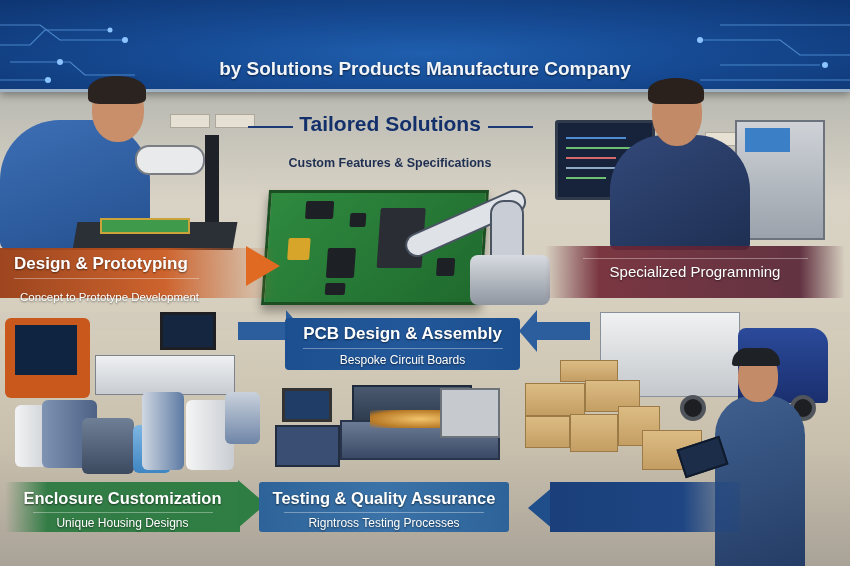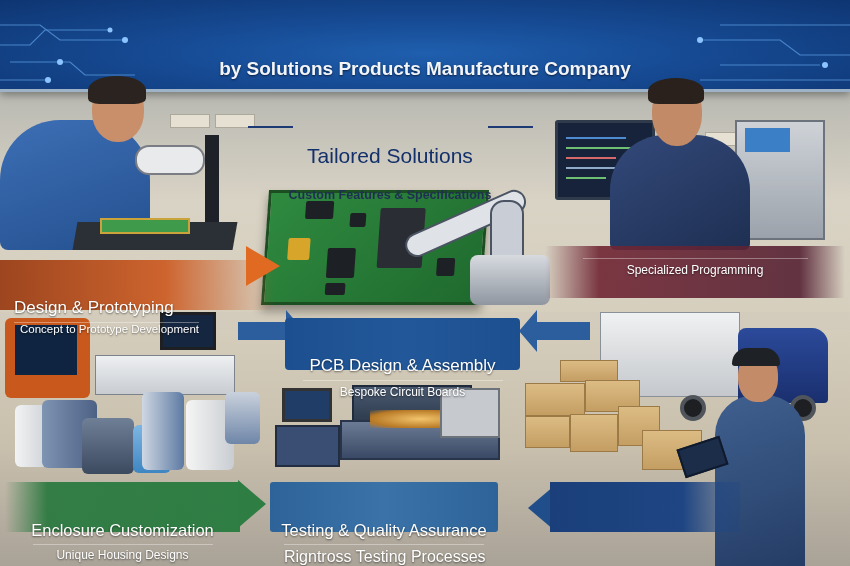--- a/index.html
+++ b/index.html
@@ -95,46 +95,46 @@
     .truck-cab { left: 738px; top: 328px; width: 90px; height: 75px; background: linear-gradient(#2b4a9a,#1a2f6e); border-radius: 8px 16px 4px 4px; }
     .truck-wheel { width: 26px; height: 26px; background: #1d1f22; border-radius: 50%; border: 4px solid #50555c; }
     .box { position: absolute; background: linear-gradient(#dcbc84,#c49e63); border: 1px solid #9b7a45; }
     .worker3-body { left: 715px; top: 395px; width: 90px; height: 171px; background: linear-gradient(160deg,#40608f,#243d66); border-radius: 40px 40px 0 0; }
     .worker3-head { left: 738px; top: 352px; width: 40px; height: 50px; background: #c38b68; border-radius: 45%; }
     .worker3-cap { left: 732px; top: 348px; width: 48px; height: 18px; background: #1e2126; border-radius: 22px 22px 4px 4px; }
     .tablet { left: 680px; top: 442px; width: 45px; height: 30px; background: #1c2d4a; border: 2px solid #0f1a2c; transform: rotate(-18deg); }
 
     
     .banner { position: absolute; color: #fff; text-shadow: 0 1px 2px rgba(0,0,0,.55); }
-    .banner .b-title { display: block; font-weight: 400; white-space: nowrap; margin-top: 32px; }
+    .banner .b-title { display: block; font-weight: 700; white-space: nowrap; }
     .banner .b-sub { display: block; white-space: nowrap; border-top: 1px solid rgba(255,255,255,.35); }
 
     .tailored {
       left: 240px; top: 112px; width: 300px; height: 50px; text-align: center; color: #13306b; text-shadow: none;
     }
     .tailored .b-title { font-size: 21px; color: #13306b; }
     .tailored .b-sub { font-size: 12.5px; color: #1f2f52; border: none; margin-top: 20px; font-weight: 700; }
     .rule { position: absolute; top: 126px; height: 2px; width: 45px; background: #1d3a75; }
 
     .design {
-      left: 0; top: 260px; width: 275px; height: 50px;
+      left: 0; top: 248px; width: 275px; height: 50px;
       background: linear-gradient(90deg, rgba(154,62,22,.95) 0%, rgba(204,88,30,.9) 60%, rgba(230,110,40,0) 100%);
       padding: 6px 0 0 14px;
     }
     .design .b-title { font-size: 17px; }
-    .design .b-sub { font-size: 11.5px; margin-top: 4px; padding-top: 0; width: 185px; padding-left: 6px; }
+    .design .b-sub { font-size: 11.5px; margin-top: 4px; padding-top: 12px; width: 185px; padding-left: 6px; }
     .arrow-orange { position: absolute; left: 246px; top: 246px; width: 0; height: 0; border-top: 20px solid transparent; border-bottom: 20px solid transparent; border-left: 34px solid #e06a22; }
 
     .firmware {
       left: 545px; top: 246px; width: 300px; height: 52px;
       background: linear-gradient(90deg, rgba(120,40,50,0) 0%, rgba(112,38,52,.9) 18%, rgba(86,34,52,.9) 85%, rgba(86,34,52,0) 100%);
       text-align: center; padding-top: 8px;
     }
     .firmware .b-title { font-size: 17px; }
-    .firmware .b-sub { font-size: 12px; margin: 4px auto 0; padding-top: 4px; width: 225px; }
+    .firmware .b-sub { font-size: 15px; margin: 4px auto 0; padding-top: 4px; width: 225px; }
 
     .pcb-banner {
       left: 285px; top: 318px; width: 235px; height: 52px;
       background: linear-gradient(90deg, #1c4f8f, #22589a 50%, #1c4f8f);
       text-align: center; padding-top: 6px; border-radius: 4px;
     }
     .pcb-banner .b-title { font-size: 17px; }
     .pcb-banner .b-sub { font-size: 12px; margin: 4px auto 0; padding-top: 4px; width: 200px; }
     .arrow-blue-r { position: absolute; left: 238px; top: 322px; width: 50px; height: 18px; background: #2c5e9d; }
     .arrow-blue-r::after { content: ""; position: absolute; right: -16px; top: -12px; border-top: 21px solid transparent; border-bottom: 21px solid transparent; border-left: 18px solid #2c5e9d; }
@@ -144,26 +144,26 @@
     .enclosure-banner {
       left: 5px; top: 482px; width: 235px; height: 50px;
       background: linear-gradient(90deg, rgba(40,110,60,0) 0%, rgba(40,120,62,.92) 18%, #2f7e44 100%);
       text-align: center; padding-top: 7px;
     }
     .enclosure-banner .b-title { font-size: 16.5px; }
     .enclosure-banner .b-sub { font-size: 12px; margin: 4px auto 0; padding-top: 3px; width: 180px; }
     .arrow-green { position: absolute; left: 238px; top: 480px; border-top: 24px solid transparent; border-bottom: 24px solid transparent; border-left: 28px solid #2e7d43; }
 
     .testing-banner {
-      left: 270px; top: 482px; width: 228px; height: 50px;
+      left: 259px; top: 482px; width: 250px; height: 50px;
       background: linear-gradient(90deg, #2d6398, #3b73a8 50%, #2d6398);
       text-align: center; padding-top: 7px; border-radius: 3px;
     }
     .testing-banner .b-title { font-size: 16.5px; }
-    .testing-banner .b-sub { font-size: 16px; margin: 4px auto 0; padding-top: 3px; width: 200px; }
+    .testing-banner .b-sub { font-size: 12px; margin: 4px auto 0; padding-top: 3px; width: 200px; }
     .arrow-blue-left2 { position: absolute; left: 528px; top: 486px; border-top: 22px solid transparent; border-bottom: 22px solid transparent; border-right: 26px solid #1f4e8a; }
 
     .logistics-banner {
       left: 550px; top: 482px; width: 190px; height: 50px;
       background: linear-gradient(90deg, #1a3f7a, #1f4683 70%, rgba(31,70,131,.3));
       padding: 6px 0 0 18px;
     }
     .logistics-banner .b-title { font-size: 16.5px; }
     .logistics-banner .b-sub { font-size: 12px; margin-top: 4px; padding-top: 3px; width: 160px; }
   </style>

